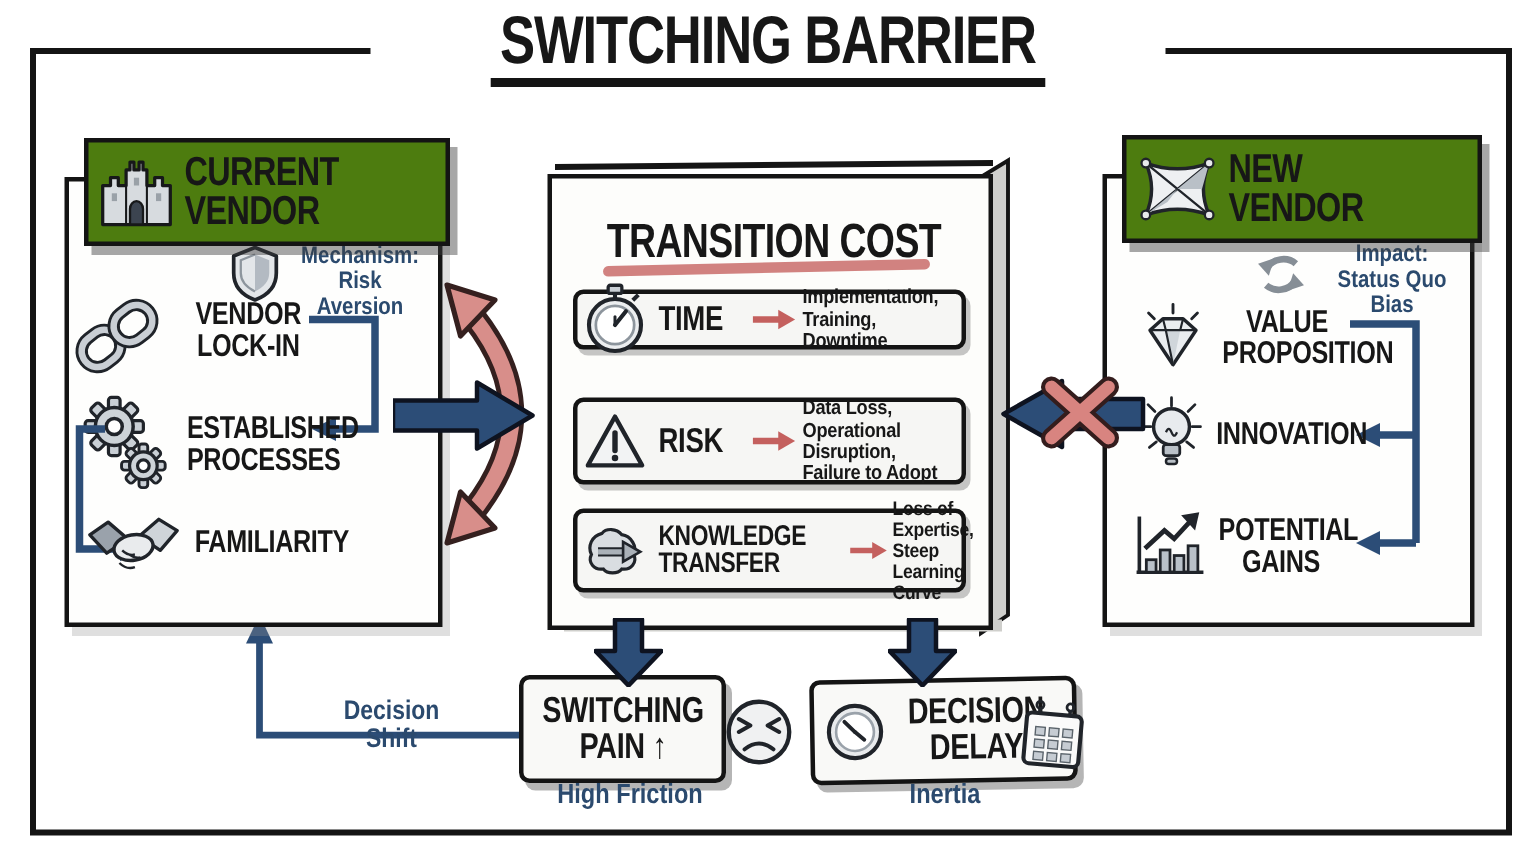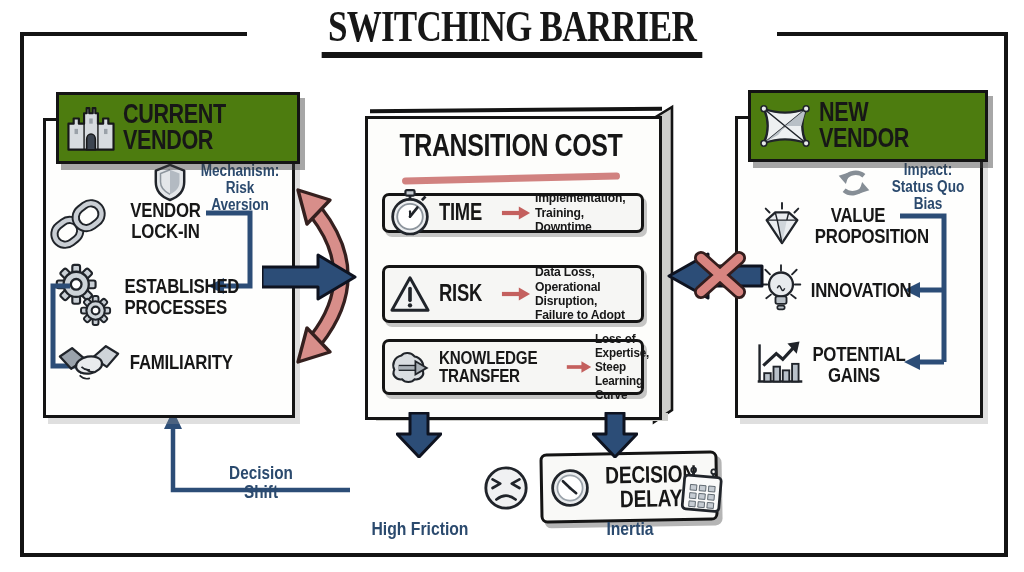--- a/index.html
+++ b/index.html
@@ -2,21 +2,21 @@
 <html><head>
 <meta charset="utf-8">
 <style>
   html,body{margin:0;padding:0;background:#fff;}
   .stage{position:relative;width:1024px;height:572px;background:#fff;overflow:hidden;
          font-family:"Liberation Sans","DejaVu Sans",sans-serif;color:#171717;}
   .abs{position:absolute;}
   .frame{left:20px;top:32px;width:980px;height:517px;border:4px solid #141414;z-index:0;}
   
   .title-wrap{left:247px;top:2px;width:530px;height:64px;background:#fff;z-index:6;
-              display:flex;justify-content:center;align-items:flex-start;font-family:Liberation Serif, serif;}
+              display:flex;justify-content:center;align-items:flex-start;}
   .title{font-size:45px;font-weight:bold;letter-spacing:-1px;line-height:1.02;margin-top:2px;
          border-bottom:6px solid #141414;padding:0 8px 2px;display:inline-block;
          transform:scaleX(.78);transform-origin:center top;white-space:nowrap;}
   
   .mainbox{background:#fefefd;border:3px solid #141414;z-index:2;box-shadow:5px 6px 0 rgba(150,150,150,.3);}
   .headerbox{background:#4d7c0f;border:3px solid #141414;z-index:4;box-shadow:5px 6px 0 rgba(60,60,60,.45);
              display:flex;align-items:center;padding:0 6px;}
   .headerbox .htxt{font-size:27px;font-weight:bold;line-height:.95;white-space:pre-line;
                    transform:scaleX(.8);transform-origin:left center;margin-left:6px;letter-spacing:-.5px;}
   .lbl{font-weight:bold;white-space:pre-line;text-align:center;line-height:.98;letter-spacing:-.3px;
@@ -141,21 +141,21 @@
 
   <span class="abs" style="left:648px;top:104px;z-index:1;">
     <svg width="30" height="326" viewBox="0 0 30 326">
       <polygon points="6,14 24,3 24,306 6,318" fill="#cfcfcc" stroke="#141414" stroke-width="2.6"></polygon>
     </svg>
   </span>
   <div class="abs" style="left:370px;top:108px;width:292px;height:4px;background:#141414;transform:rotate(-0.5deg);z-index:1;"></div>
   <div class="abs" style="left:376px;top:413px;width:292px;height:8px;background:#cfcfcc;z-index:1;"></div>
 
   <div class="abs" style="left:365px;top:116px;width:291px;height:298px;background:#fdfdfb;border:3px solid #141414;z-index:2;">
-    <div style="text-align:left;margin-top:8px;">
+    <div style="text-align:right;margin-top:23px;">
       <span style="display:inline-block;font-size:32px;font-weight:bold;letter-spacing:-.5px;transform:scaleX(.78);transform-origin:center top;white-space:nowrap;">TRANSITION COST</span>
     </div>
     <div style="position:absolute;left:34px;top:56px;width:218px;height:7px;background:#c96c6a;border-radius:4px;transform:rotate(-1.3deg);opacity:.85;"></div>
 
     <div class="tcrow" style="top:74px;height:40px;">
       <span class="icon">
         <svg width="42" height="50" viewBox="0 0 46 54">
           <rect x="18" y="2" width="10" height="6" rx="1.5" fill="#c9cfd5" stroke="#20242a" stroke-width="2.4"></rect>
           <line x1="23" y1="8" x2="23" y2="12" stroke="#20242a" stroke-width="3"></line>
           <line x1="36" y1="13" x2="40" y2="9" stroke="#20242a" stroke-width="3"></line>
@@ -328,20 +328,24 @@
     <svg width="46" height="46" viewBox="0 0 46 46">
       <polygon points="14,1 32,1 32,22 45,22 23,45 1,22 14,22" fill="#2c4d77" stroke="#0e1320" stroke-width="3" stroke-linejoin="round"></polygon>
     </svg>
   </span>
   <span class="abs" style="left:592px;top:412px;z-index:3;">
     <svg width="46" height="46" viewBox="0 0 46 46">
       <polygon points="14,1 32,1 32,22 45,22 23,45 1,22 14,22" fill="#2c4d77" stroke="#0e1320" stroke-width="3" stroke-linejoin="round"></polygon>
     </svg>
   </span>
 
+  <div class="abs outbox" style="left:346px;top:450px;width:132px;height:66px;">
+    <span class="lbl" style="position:static;font-size:24px;">SWITCHING
+PAIN ↑</span>
+  </div>
   <span class="abs icon" style="left:482px;top:464px;z-index:3;">
     <svg width="48" height="48" viewBox="0 0 50 50">
       <circle cx="25" cy="25" r="21" fill="#f0f1f2" stroke="#20242a" stroke-width="3"></circle>
       <path d="M11,16 L19,20.5 L11,25 M39,16 L31,20.5 L39,25" fill="none" stroke="#20242a" stroke-width="2.8" stroke-linecap="round" stroke-linejoin="round"></path>
       <path d="M15,37 Q25,29 35,37" fill="none" stroke="#20242a" stroke-width="2.8" stroke-linecap="round"></path>
     </svg>
   </span>
   <div class="abs navytxt" style="left:350px;top:519px;width:140px;font-size:18.5px;">High Friction</div>
 
   <div class="abs outbox" style="left:540px;top:452px;width:172px;height:64px;transform:rotate(-1deg);">

